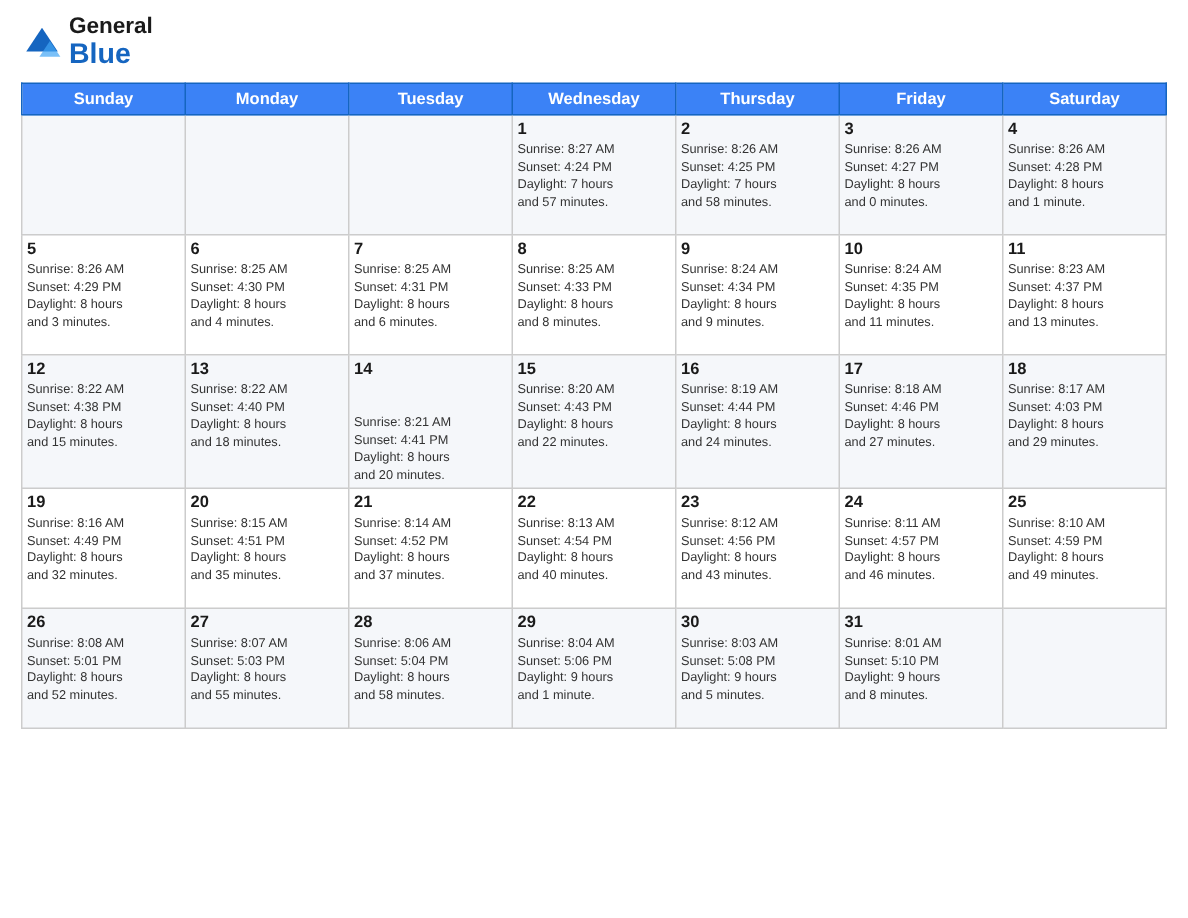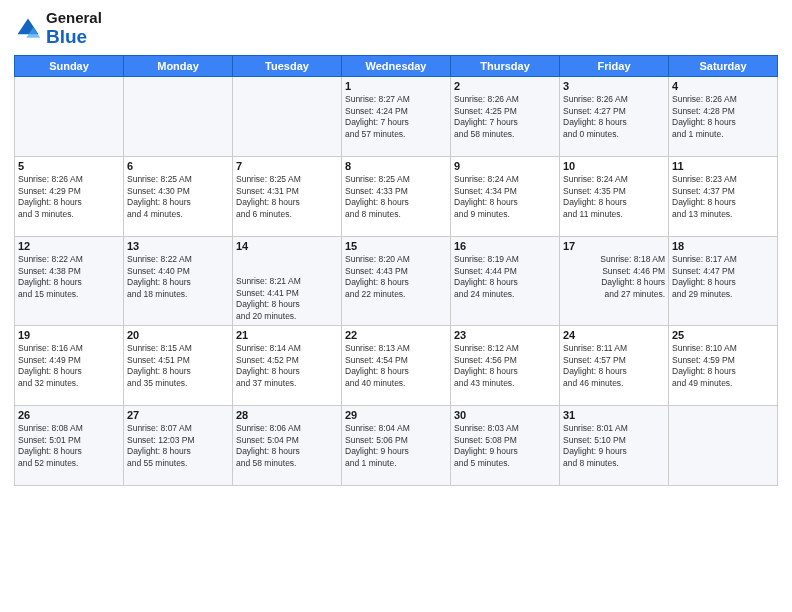--- a/index.html
+++ b/index.html
@@ -234,29 +234,29 @@
           </td>
           <td>
             <span class="day-num">16</span>
             <div class="day-info" style="white-space: pre-line;">Sunrise: 8:19 AM
 Sunset: 4:44 PM
 Daylight: 8 hours
 and 24 minutes.</div>
           </td>
           <td>
             <span class="day-num">17</span>
-            <div class="day-info" style="white-space: pre-line; text-align: right;">Sunrise: 8:18 AM
+            <div class="day-info" style="white-space: pre-line;">Sunrise: 8:18 AM
 Sunset: 4:46 PM
 Daylight: 8 hours
 and 27 minutes.</div>
           </td>
           <td>
             <span class="day-num">18</span>
             <div class="day-info" style="white-space: pre-line;">Sunrise: 8:17 AM
-Sunset: 4:47 PM
+Sunset: 4:03 PM
 Daylight: 8 hours
 and 29 minutes.</div>
           </td>
         </tr>
         <tr>
           <td>
             <span class="day-num">19</span>
             <div class="day-info" style="white-space: pre-line;">Sunrise: 8:16 AM
 Sunset: 4:49 PM
 Daylight: 8 hours
@@ -309,21 +309,21 @@
           <td>
             <span class="day-num">26</span>
             <div class="day-info" style="white-space: pre-line;">Sunrise: 8:08 AM
 Sunset: 5:01 PM
 Daylight: 8 hours
 and 52 minutes.</div>
           </td>
           <td>
             <span class="day-num">27</span>
             <div class="day-info" style="white-space: pre-line;">Sunrise: 8:07 AM
-Sunset: 12:03 PM
+Sunset: 5:03 PM
 Daylight: 8 hours
 and 55 minutes.</div>
           </td>
           <td>
             <span class="day-num">28</span>
             <div class="day-info" style="white-space: pre-line;">Sunrise: 8:06 AM
 Sunset: 5:04 PM
 Daylight: 8 hours
 and 58 minutes.</div>
           </td>

